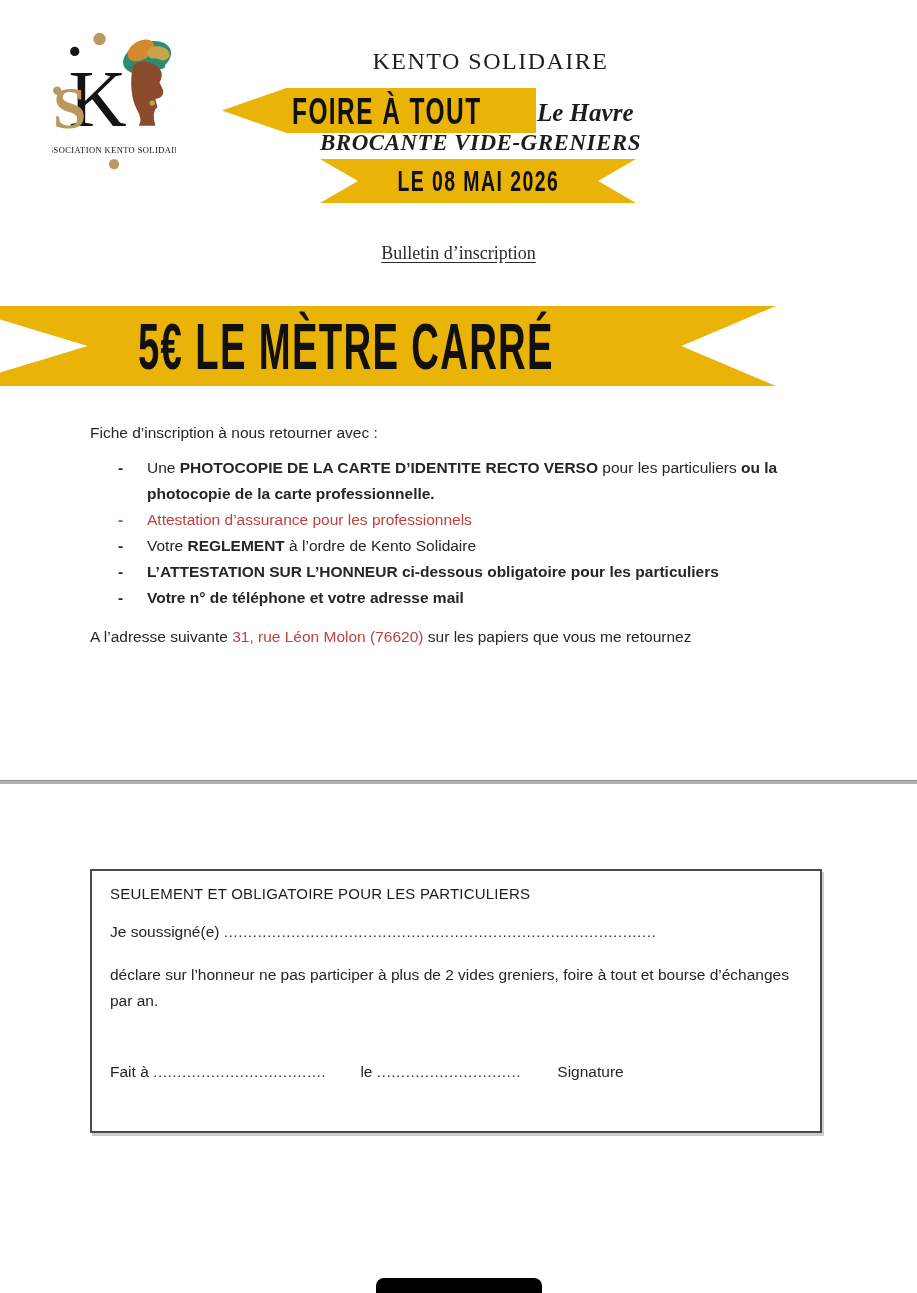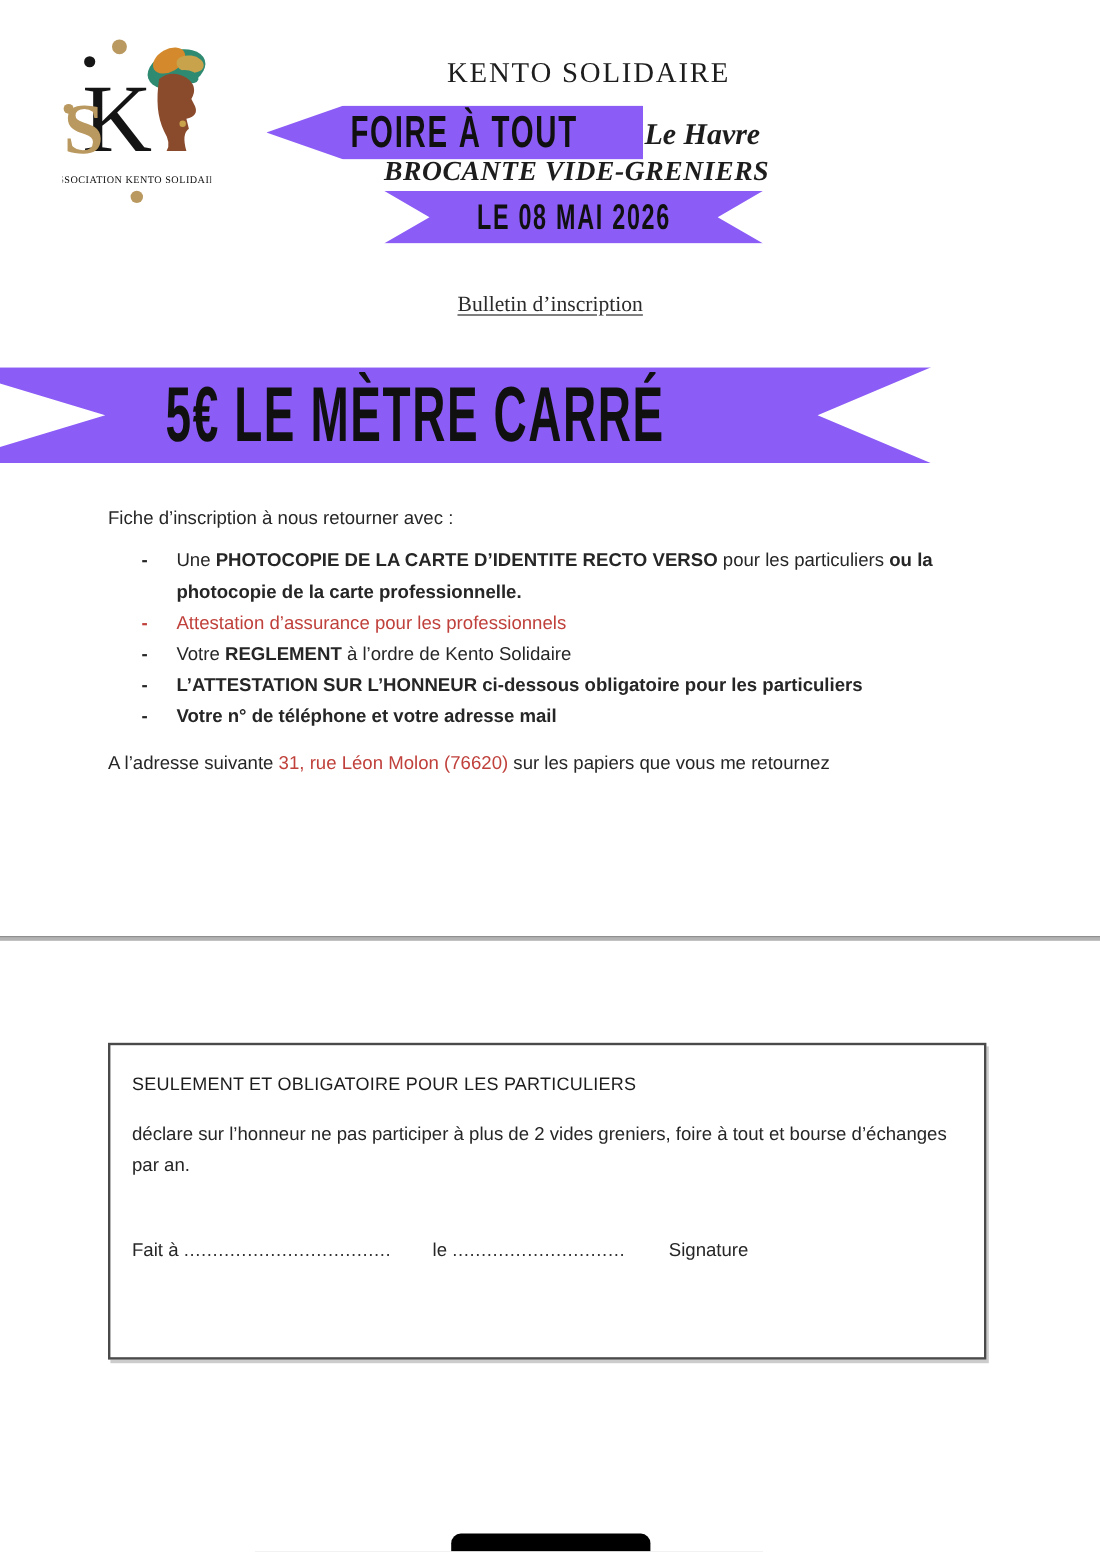--- a/index.html
+++ b/index.html
@@ -6,21 +6,21 @@
   .page{
     position:relative;width:917px;height:1293px;margin:0 auto;background:#ffffff;
     overflow:hidden;font-family:"Liberation Sans",sans-serif;color:#222;
   }
   
   .logo{position:absolute;left:52px;top:30px;width:124px;height:140px;}
   .main-title{
     position:absolute;left:0;top:48px;width:917px;text-align:center;
     font-family:"Liberation Serif",serif;font-size:24px;letter-spacing:1.5px;color:#1d1d1d;padding-left:32px;
   }
-  .banner{background:#8b5cf6;position:absolute;}
+  .banner{background:#eab308;position:absolute;}
   .banner-foire{left:222px;top:88px;width:314px;height:45px;
     clip-path:polygon(0% 50%,20.5% 0%,100% 0%,100% 100%,20.5% 100%);}
   .banner-date{left:320px;top:159px;width:316px;height:44px;display:flex;align-items:center;justify-content:center;
     clip-path:polygon(0% 0%,100% 0%,88% 50%,100% 100%,0% 100%,12% 50%);}
   .banner-price{left:0;top:306px;width:776px;height:80px;
     clip-path:polygon(0% 0%,100% 0%,87.8% 50%,100% 100%,0% 100%,0% 83%,11.3% 50%,0% 17%);}
   .display-font{font-family:"Liberation Sans",sans-serif;font-weight:700;color:#101010;white-space:nowrap;}
   .foire-text{position:absolute;left:70px;top:50%;font-size:34px;letter-spacing:2px;
     transform:translateY(-50%) scale(0.72,1.1);transform-origin:left center;}
   .date-text{font-size:27px;letter-spacing:2px;transform:scale(0.72,1.1);}
@@ -44,21 +44,21 @@
   .red{color:#c0413c;}
   .address-line{position:absolute;left:90px;top:624px;width:760px;line-height:26px;}
   .sender{position:absolute;left:90px;top:666px;line-height:26px;}
   .divider{position:absolute;left:0;top:780px;width:917px;height:3px;background:#b3b3b3;border-top:1px solid #8f8f8f;}
   .contact{position:absolute;left:152px;top:840px;}
   .contact .lbl{font-style:italic;color:#1f1f1f;}
   .contact .mail{color:#2e7e9e;text-decoration:underline;text-underline-offset:2px;margin-left:4px;cursor:pointer;}
   .contact .tel{margin-left:14px;color:#1f1f1f;}
   
   .attestation-box{position:absolute;left:90px;top:869px;width:732px;height:264px;
-    border:2px solid #4a4a4a;box-sizing:border-box;padding:24px 18px;background:#fff;
+    border:2px solid #4a4a4a;box-sizing:border-box;padding:14px 18px;background:#fff;
     box-shadow:2px 3px 0 rgba(110,110,110,.35);}
   .box-title{font-size:15px;letter-spacing:.2px;color:#1c1c1c;}
   .soussigne{margin-top:21px;}
   .declaration{margin-top:21px;line-height:26px;width:99%;}
   .fait-row{margin-top:49px;}
   .fait-row .gap-le{margin-left:30px;}
   .fait-row .gap-sig{margin-left:32px;}
   .dots{letter-spacing:0.5px;color:#333;}
   
   .bottom-bar{position:absolute;bottom:0;left:50%;transform:translateX(-50%);
@@ -132,20 +132,21 @@
   </div>
 
   <div class="body-text address-line"><span>A l’adresse suivante </span><span class="red">31, rue Léon Molon (76620)</span><span> sur les papiers que vous me retournez</span></div>
 
 
   <div class="divider"></div>
 
 
   <div class="body-text attestation-box">
     <div class="box-title">SEULEMENT ET OBLIGATOIRE POUR LES PARTICULIERS</div>
+    <div class="soussigne"><span>Je soussigné(e) </span><span class="dots">..........................................................................................</span></div>
     <div class="declaration">déclare sur l’honneur ne pas participer à plus de 2 vides greniers, foire à tout et bourse d’échanges par an.</div>
     <div class="fait-row">
       <span>Fait à </span><span class="dots">....................................</span>
       <span class="gap-le">le </span><span class="dots">..............................</span>
       <span class="gap-sig">Signature</span>
     </div>
   </div>
 
   <div class="bottom-bar"></div>
 

